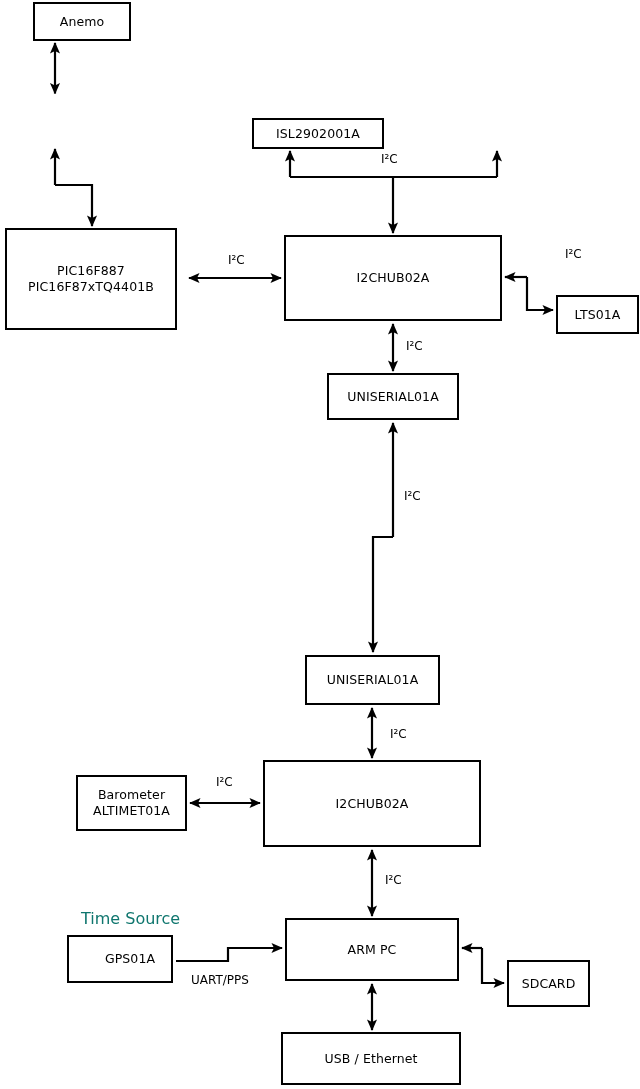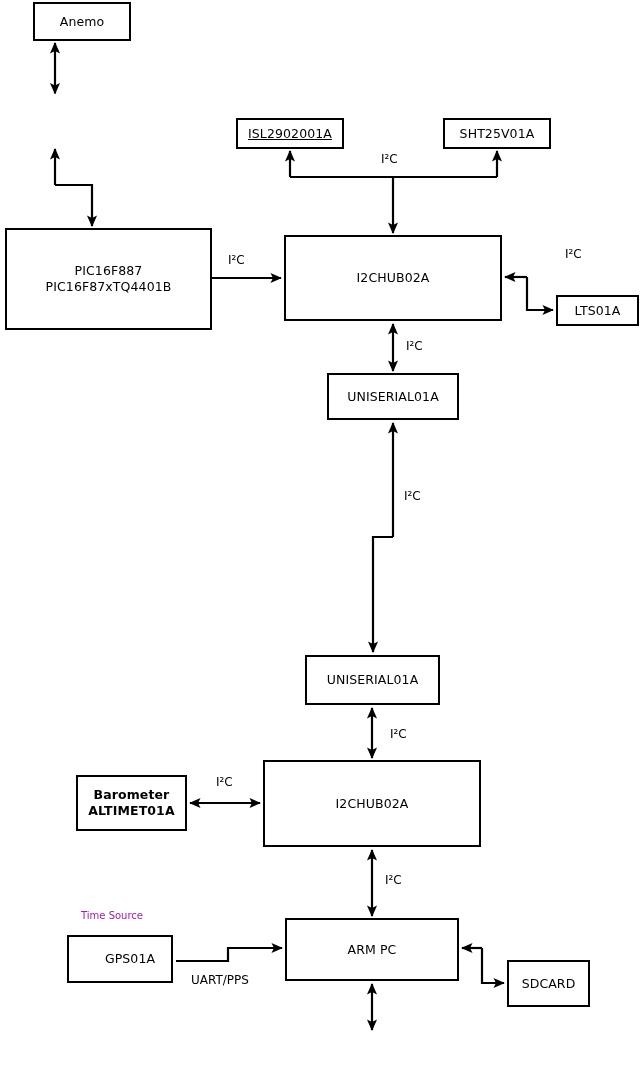--- a/index.html
+++ b/index.html
@@ -44,22 +44,22 @@
     position: absolute;
     color: #000000;
     font-size: 12px;
     line-height: 1;
     z-index: 4;
     white-space: nowrap;
     background: transparent;
   }
   .free-label {
     position: absolute;
-    color: #a21caf;
-    font-size: 10px;
+    color: #0f766e;
+    font-size: 16px;
     line-height: 1;
     z-index: 4;
     white-space: nowrap;
   }
 </style>
 </head>
 <body>
 
 <div id="canvas">
 
@@ -104,46 +104,46 @@
       <path d="M 482 948 L 482 983 L 504 983" marker-end="url(#arrow)"></path>
 
       <line x1="372" y1="984" x2="372" y2="1030" marker-start="url(#arrow)" marker-end="url(#arrow)"></line>
 
     </g>
   </svg>
 
   <div class="node" style="left:7px;  top:2px;    width:98px;  height:39px;margin-left:26px;">Anemo</div>
 
 
-  <div class="node" style="left:5px;  top:228px;  width:207px; height:102px;">PIC16F887
+  <div class="node" style="left:5px;  top:228px;  width:172px; height:102px;">PIC16F887
 PIC16F87xTQ4401B</div>
 
-  <div class="node" style="left:236px; top:118px; width:108px; height:31px;text-decoration:underline;">ISL2902001A</div>
+  <div class="node" style="left:252px; top:118px; width:132px; height:31px;">ISL2902001A</div>
 
-  <div class="node" style="left:443px; top:118px; width:108px; height:31px;">SHT25V01A</div>
 
   <div class="node" style="left:284px; top:235px; width:218px; height:86px;">I2CHUB02A</div>
 
-  <div class="node" style="left:556px; top:295px; width:83px;  height:31px;">LTS01A</div>
+  <div class="node" style="left:556px; top:295px; width:83px;  height:39px;">LTS01A</div>
 
   <div class="node" style="left:327px; top:373px; width:132px; height:47px;">UNISERIAL01A</div>
 
   <div class="node" style="left:305px; top:655px; width:135px; height:50px;">UNISERIAL01A</div>
 
   <div class="node" style="left:263px; top:760px; width:218px; height:87px;">I2CHUB02A</div>
 
-  <div class="node" style="left:76px;  top:775px; width:111px; height:56px;font-weight:bold;">Barometer
+  <div class="node" style="left:76px;  top:775px; width:111px; height:56px;">Barometer
 ALTIMET01A</div>
 
   <div class="node" style="left:67px;  top:935px; width:106px; height:48px;padding-left:20px;">GPS01A</div>
 
   <div class="node" style="left:285px; top:918px; width:174px; height:63px;">ARM PC</div>
 
   <div class="node" style="left:507px; top:960px; width:83px; height:47px;">SDCARD</div>
 
+  <div class="node" style="left:281px; top:1032px; width:180px; height:53px;">USB / Ethernet</div>
 
   <div class="edge-label" style="left:228px; top:254px;">I²C</div>
 
   <div class="edge-label" style="left:381px; top:153px;">I²C</div>
 
   <div class="edge-label" style="left:565px; top:248px;">I²C</div>
 
   <div class="edge-label" style="left:406px; top:340px;">I²C</div>
 
   <div class="edge-label" style="left:404px; top:490px;">I²C</div>

